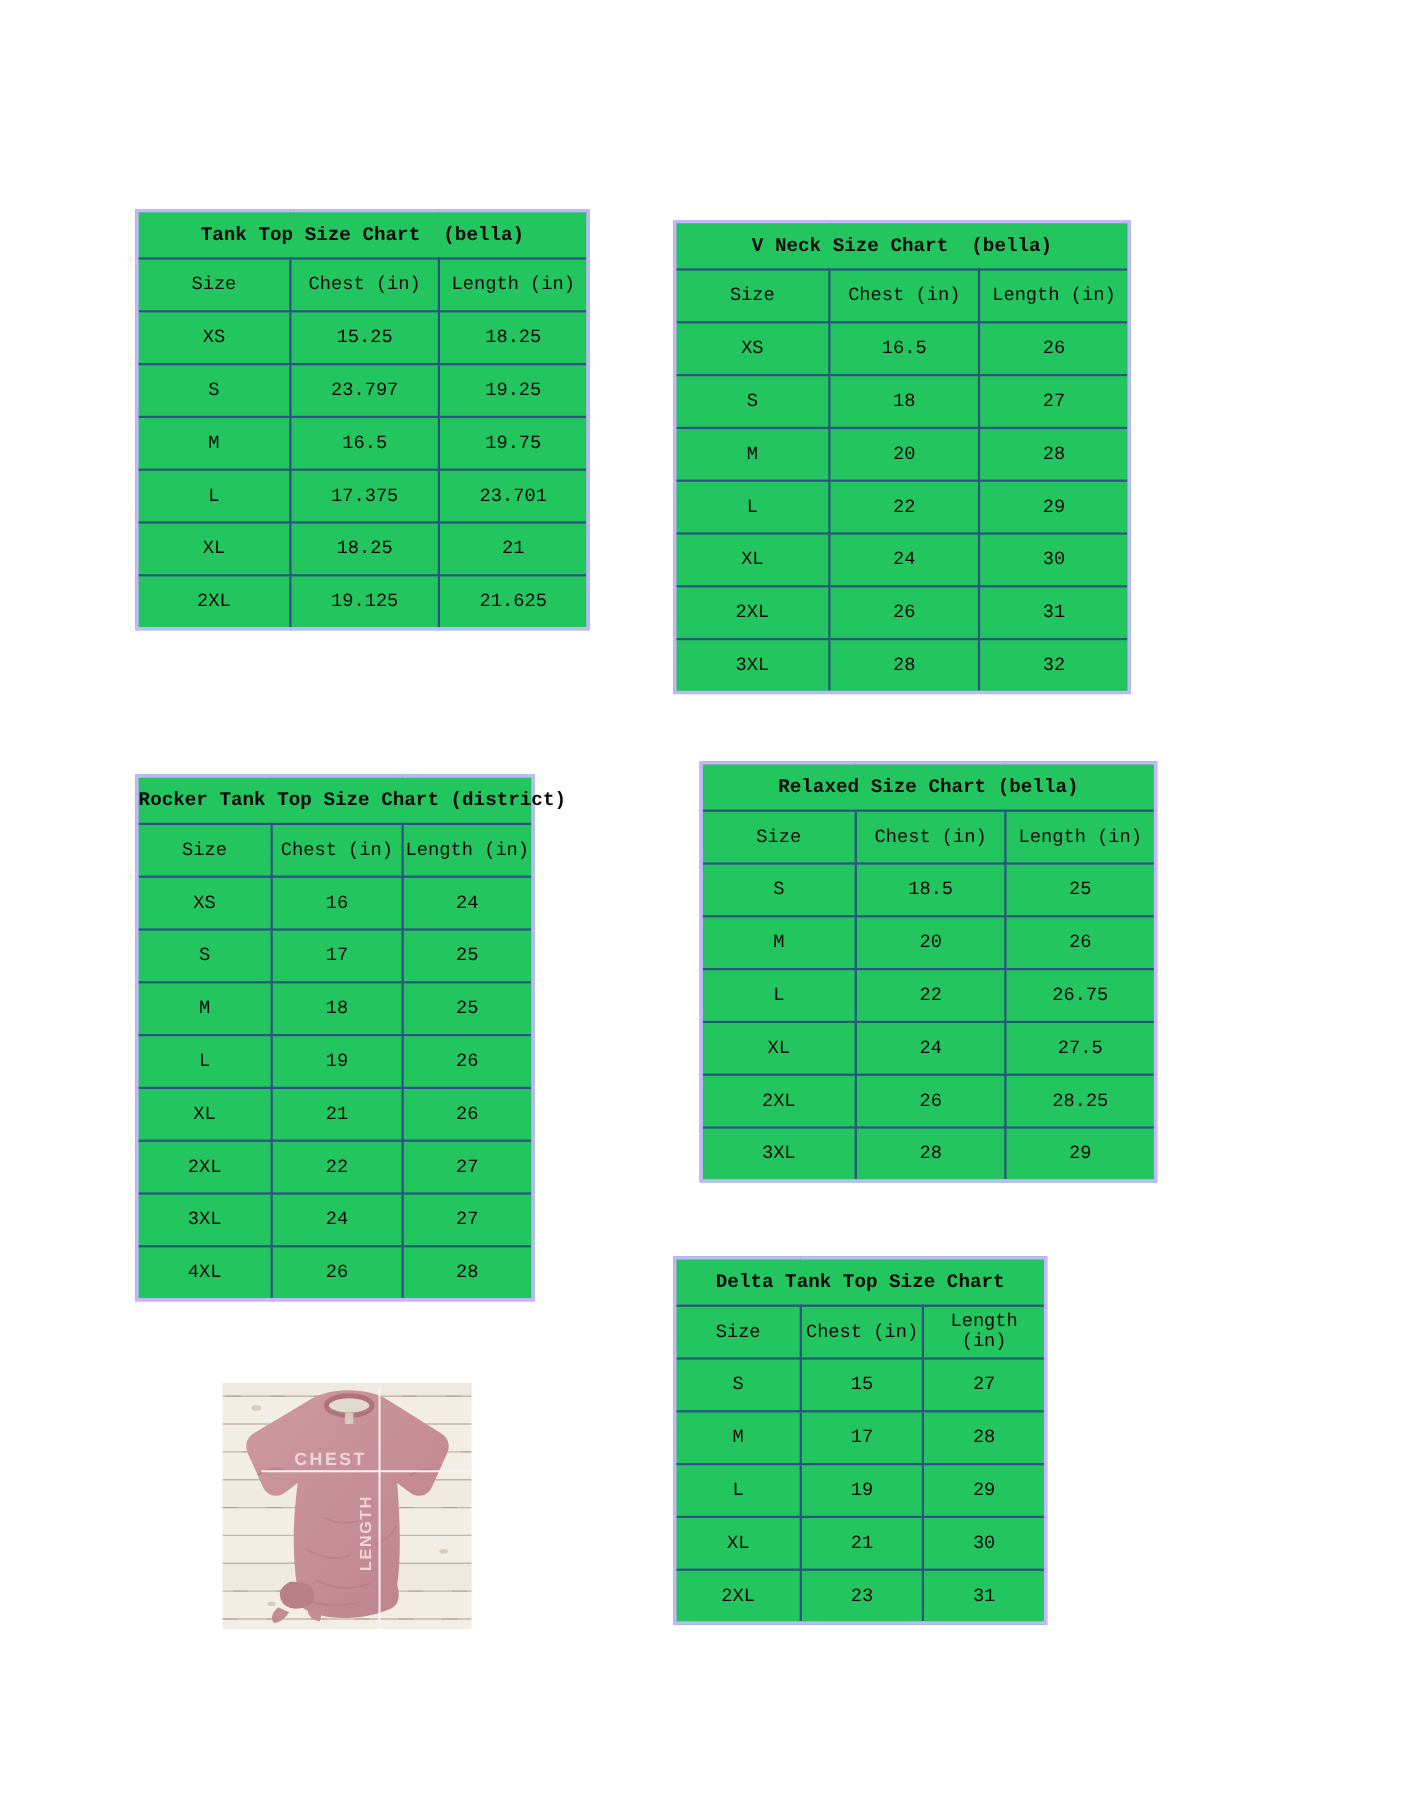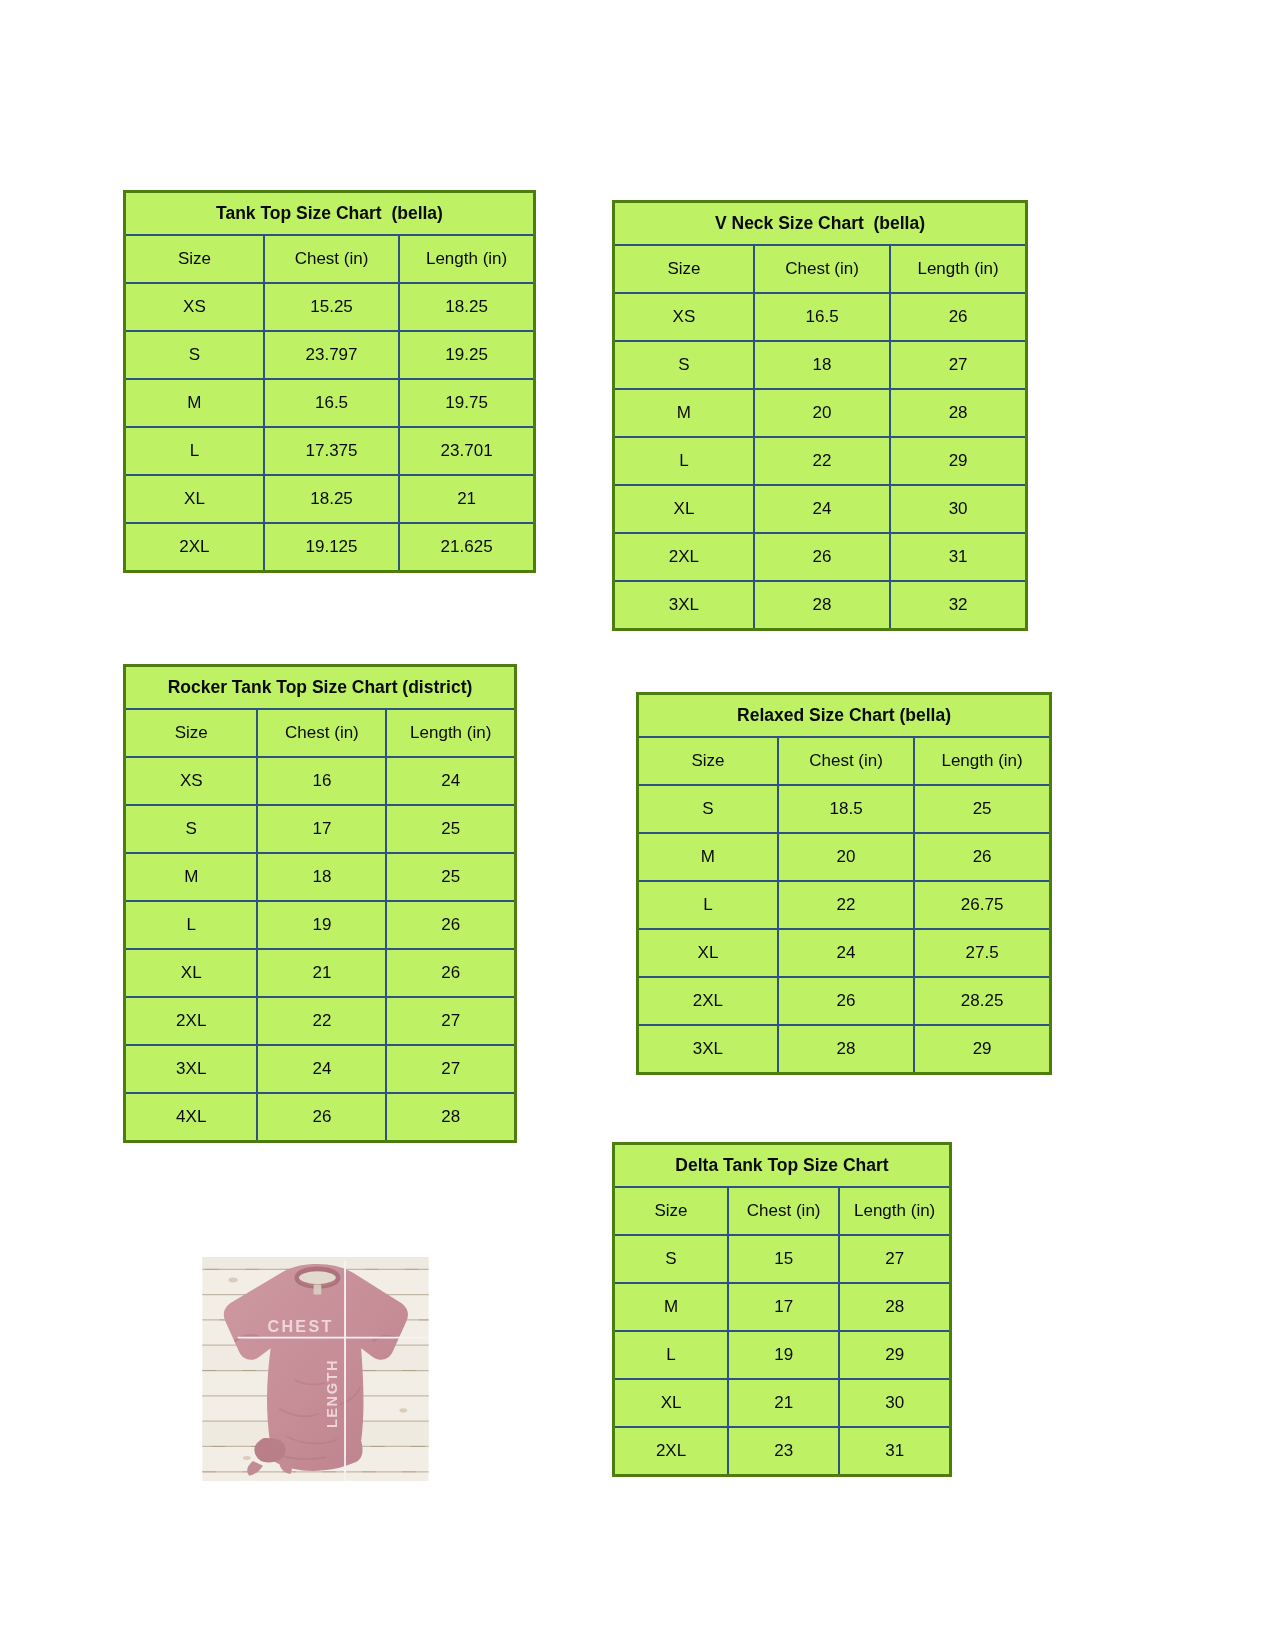--- a/index.html
+++ b/index.html
@@ -11,22 +11,23 @@
     color:#000;
   }
   .page{position:absolute;inset:0;}
 
   
   .tbl{position:absolute;}
   .tbl table{
     width:100%;
     border-collapse:collapse;
     table-layout:fixed;
-    border:3px solid #4d7c0f;
-    background:#bef264;
+    border:3px solid #c4b5fd;
+    background:#22c55e;
+    font-family:Liberation Mono, monospace;
   }
   .tbl th,.tbl td{
     border:2px solid #2e5282;
     text-align:center;
     vertical-align:middle;
     font-size:17px;
     font-weight:400;
     color:#0a0a0a;
     padding:0;
   }
@@ -37,21 +38,21 @@
     white-space:pre; 
   }
   .tbl th.col-head{height:46px;}
   .tbl td{height:46px;}
   .tbl col.c-size{width:34%;}
   .tbl col.c-chest{width:33%;}
   .tbl col.c-length{width:33%;}
 
   .pos-t1{left:123px;top:190px;width:413px;}
   .pos-t2{left:612px;top:200px;width:416px;}
-  .pos-t3{left:123px;top:664px;width:394px;}
+  .pos-t3{left:123px;top:704px;width:363px;}
   .pos-t4{left:612px;top:692px;width:416px;margin-left:24px;}
   .pos-t5{left:612px;top:1142px;width:340px;}
 
   
   .shirt-fig{
     position:absolute;left:168px;top:1257px;width:295px;height:224px;
     margin:0;overflow:hidden;
   }
   .shirt-fig svg{display:block;width:100%;height:100%;}
   .measure-text{

